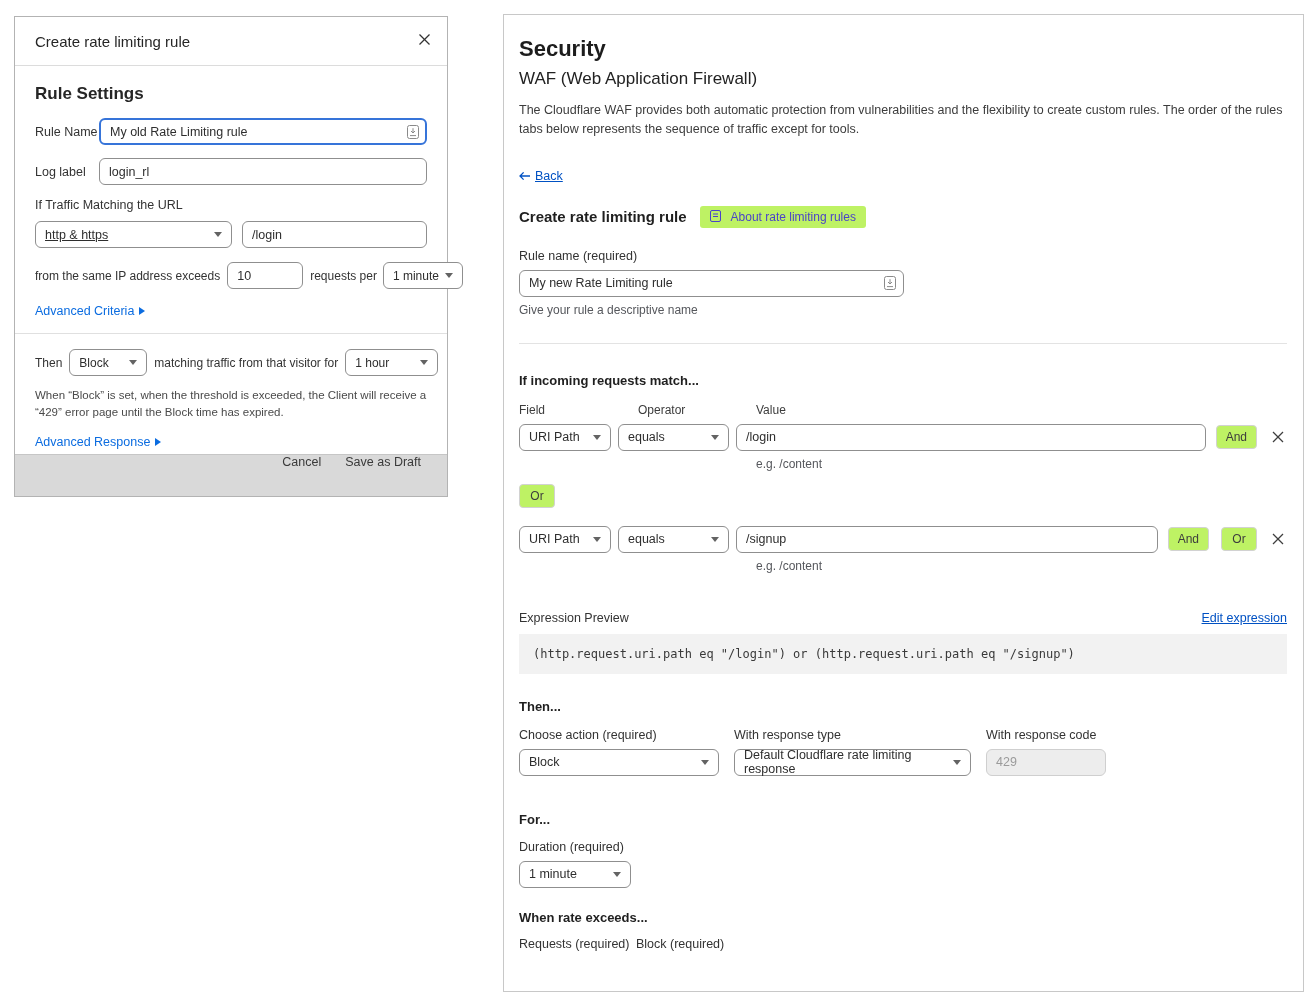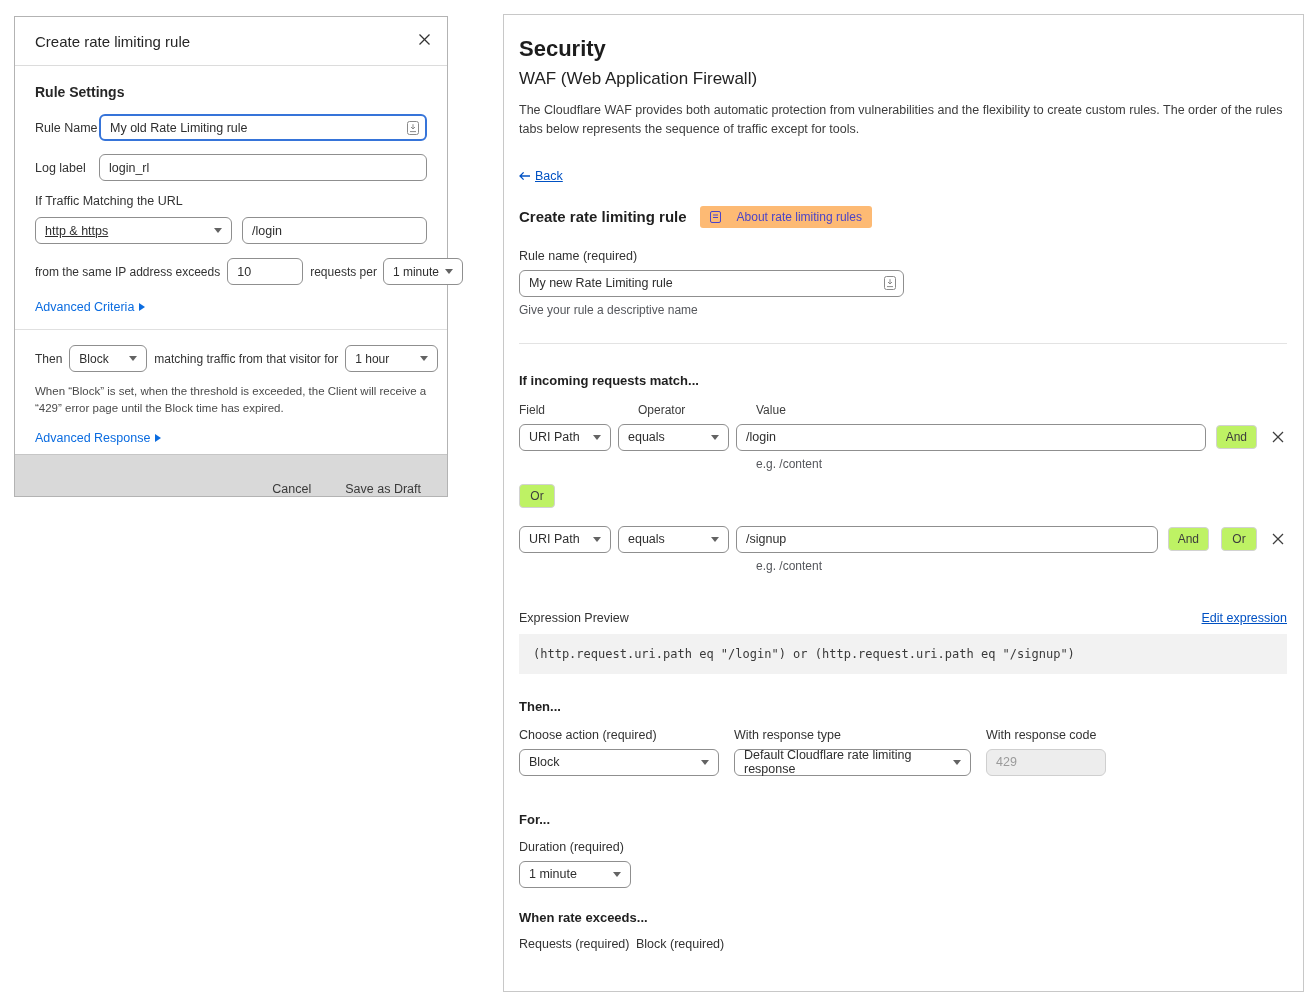--- a/index.html
+++ b/index.html
@@ -30,53 +30,53 @@
   .autofill { position:absolute; right:8px; top:50%; transform:translateY(-50%); line-height:0; cursor:pointer; }
   .hint { font-size:12px; color:#55575c; }
   .blue-link { color:#0051c3; font-size:12.5px; text-decoration:underline; cursor:pointer; display:inline-flex; align-items:center; gap:4px; }
 
   
   .dlg { left:14px; top:16px; width:434px; height:481px; border:1px solid #b3b3b3; font-size:12.5px; }
   .dlg-header { height:49px; display:flex; align-items:center; padding:0 20px; border-bottom:1px solid #dcdcdc; position:relative; }
   .dlg-title { font-size:15px; color:#262626; }
   .dlg-close { position:absolute; right:14px; top:14px; line-height:0; cursor:pointer; padding:2px; }
   .dlg-body { padding:18px 20px 0 20px; }
-  .dlg-section-title { font-weight:bold; font-size:14px; color:#262626; margin-bottom:14px; }
+  .dlg-section-title { font-weight:bold; font-size:17px; color:#262626; margin-bottom:14px; }
   .dlg-row { display:flex; align-items:center; margin-bottom:13px; }
   .dlg-row .lbl { width:64px; flex:none; color:#333; }
   .dlg-traffic-lbl { margin:4px 0 9px 0; color:#333; }
   .dlg-url-row { display:flex; margin-bottom:14px; }
   .dlg-url-row .sel { width:197px; margin-right:10px;text-decoration:underline; }
   .dlg-threshold { display:flex; align-items:center; font-size:12px; white-space:nowrap; margin-bottom:15px; }
   .dlg-threshold .inp { width:76px; flex:none; margin:0 7px; }
   .dlg-threshold .sel { width:80px; margin-left:6px; font-size:12px; }
   .dlg-link { color:#0b6ce0; font-size:12.5px; display:inline-flex; align-items:center; cursor:pointer; }
   .tri-r { width:0; height:0; border-top:4px solid transparent; border-bottom:4px solid transparent; border-left:6px solid #0b6ce0; display:inline-block; margin-left:5px; }
   .dlg-divider { border:none; border-top:1px solid #e0e0e0; margin:15px -20px; }
   .dlg-then { display:flex; align-items:center; font-size:12px; white-space:nowrap; margin-bottom:11px; }
   .dlg-then .sel.act { width:78px; margin:0 7px; font-size:12px; }
   .dlg-then .sel.dur { width:93px; margin-left:7px; font-size:12px; }
   .dlg-note { font-size:11.5px; color:#4a4a4a; line-height:1.5; margin-bottom:13px; }
   .dlg-footer { position:absolute; bottom:0; left:0; right:0; height:42px; background:#d9d9d9; border-top:1px solid #c6c6c6;
-    display:flex; align-items:flex-end; justify-content:flex-end; gap:34px; padding-right:26px; font-size:12.5px; color:#3a3a3a; }
+    display:flex; align-items:flex-start; justify-content:flex-end; gap:24px; padding-right:26px; font-size:12.5px; color:#3a3a3a; }
   .dlg-footer span { cursor:pointer; }
 
   
   .main { left:503px; top:14px; width:801px; height:978px; border:1px solid #c8c8c8; padding:12px 16px 0 15px; overflow:hidden; }
   .pg-title { font-size:22px; font-weight:bold; color:#1d1d1d; margin-top:9px; }
   .pg-subtitle { font-size:17px; color:#222; margin-top:7px; }
   .pg-desc { font-size:12.5px; color:#3c3c3c; line-height:1.5; margin-top:12px; max-width:772px; }
   .tabs { display:flex; gap:21px; margin-top:19px; padding-left:21px; border-bottom:1px solid #d9d9d9; }
   .tab { font-size:12.5px; color:#3c3c3c; padding:0 3px 11px 3px; cursor:pointer; position:relative; }
   .tab.active { font-weight:bold; color:#1f1f1f; }
   .tab.active::after { content:""; position:absolute; left:-4px; right:-4px; bottom:-2px; height:3px; background:#0051c3; border-radius:2px; }
   .back-row { margin-top:28px; }
   .heading-row { display:flex; align-items:center; gap:13px; margin-top:21px; }
   .pg-heading { font-size:15px; font-weight:bold; color:#1f1f1f; }
-  .badge { background:#fdba74; color:#4b44c8; font-size:12px; padding:4px 10px; border-radius:3px; display:inline-flex; align-items:center; gap:16px; cursor:pointer; }
+  .badge { background:#bef264; color:#4b44c8; font-size:12px; padding:4px 10px; border-radius:3px; display:inline-flex; gap:10px; cursor:pointer; }
   .field-label { font-size:12.5px; color:#333; }
   .rule-name-block { margin-top:21px; }
   .rule-name-block .inp-wrap { width:385px; margin-top:7px; }
   .rule-helper { margin-top:6px; }
   .main-divider { border:none; border-top:1px solid #e3e3e3; margin-top:26px; }
   .sec-heading { font-size:13px; font-weight:bold; color:#1f1f1f; }
   .match-heading { margin-top:29px; }
   .cond-labels { display:flex; margin-top:15px; font-size:12px; color:#3c3c3c; }
   .cl-field { width:119px; } .cl-op { width:118px; }
   .cond-row { display:flex; align-items:center; margin-top:7px; }

